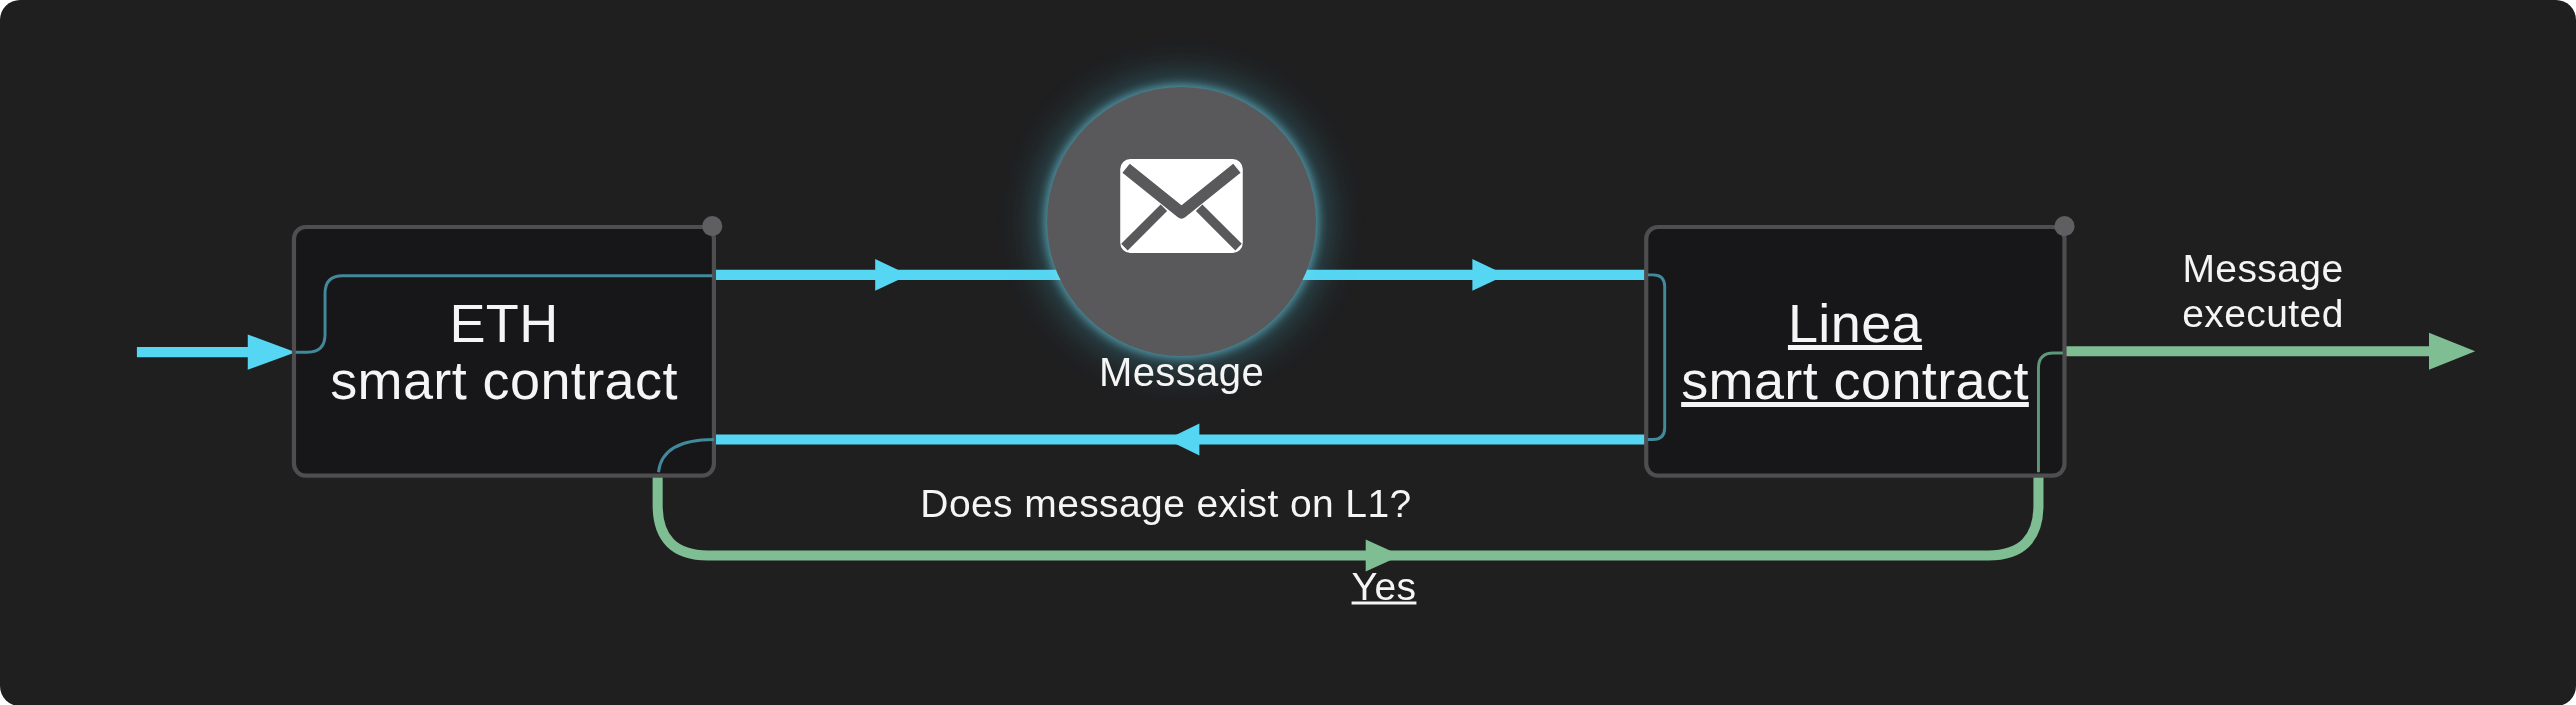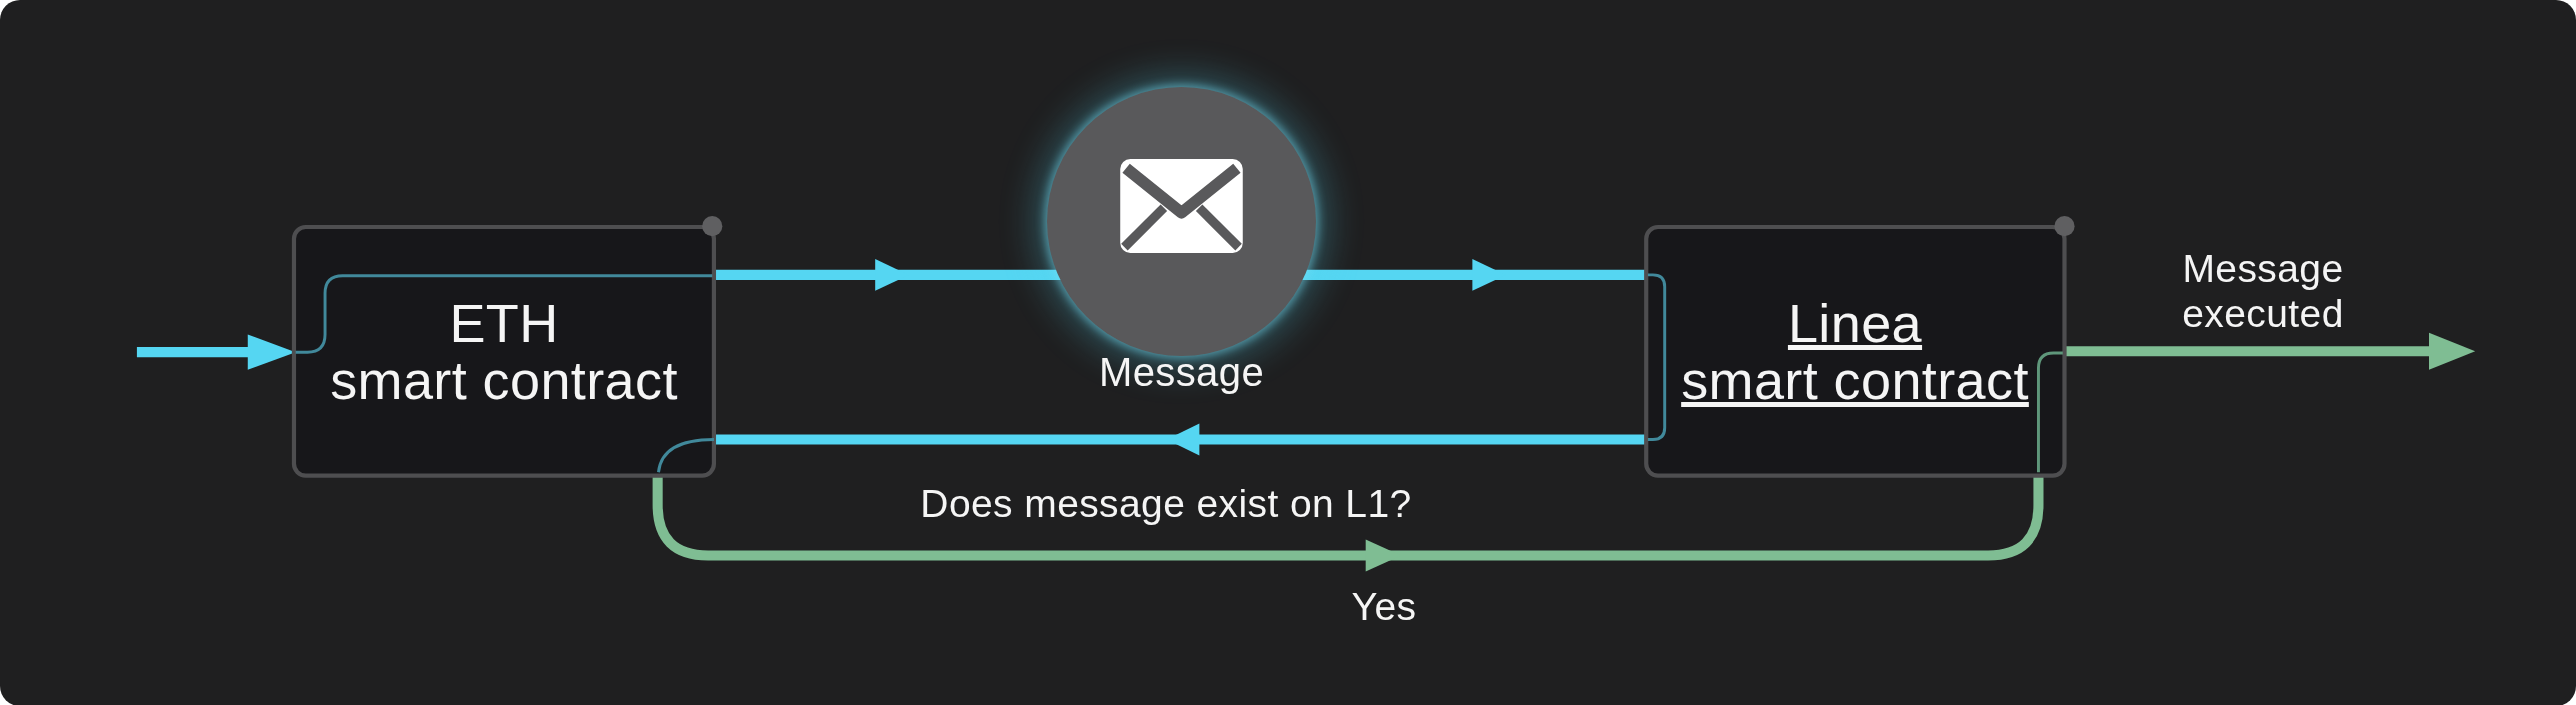--- a/index.html
+++ b/index.html
@@ -111,20 +111,20 @@
   <div class="label box-title" style="left:504px;top:352px;">
     <div>ETH</div>
     <div>smart contract</div>
   </div>
   <div class="label box-title" style="left:1855px;top:352px;text-decoration:underline;">
     <div>Linea</div>
     <div>smart contract</div>
   </div>
 
   <div class="label small-label" style="left:1166px;top:484px;margin-top:19px;">Does message exist on L1?</div>
-  <div class="label small-label" style="left:1384px;top:606px;">Yes</div>
+  <div class="label small-label" style="left:1384px;top:586px;text-decoration:underline;">Yes</div>
   <div class="label small-label" style="left:2263px;top:291px;">
     <div>Message</div>
     <div>executed</div>
   </div>
 
 </div>
 
 
 </body></html>

